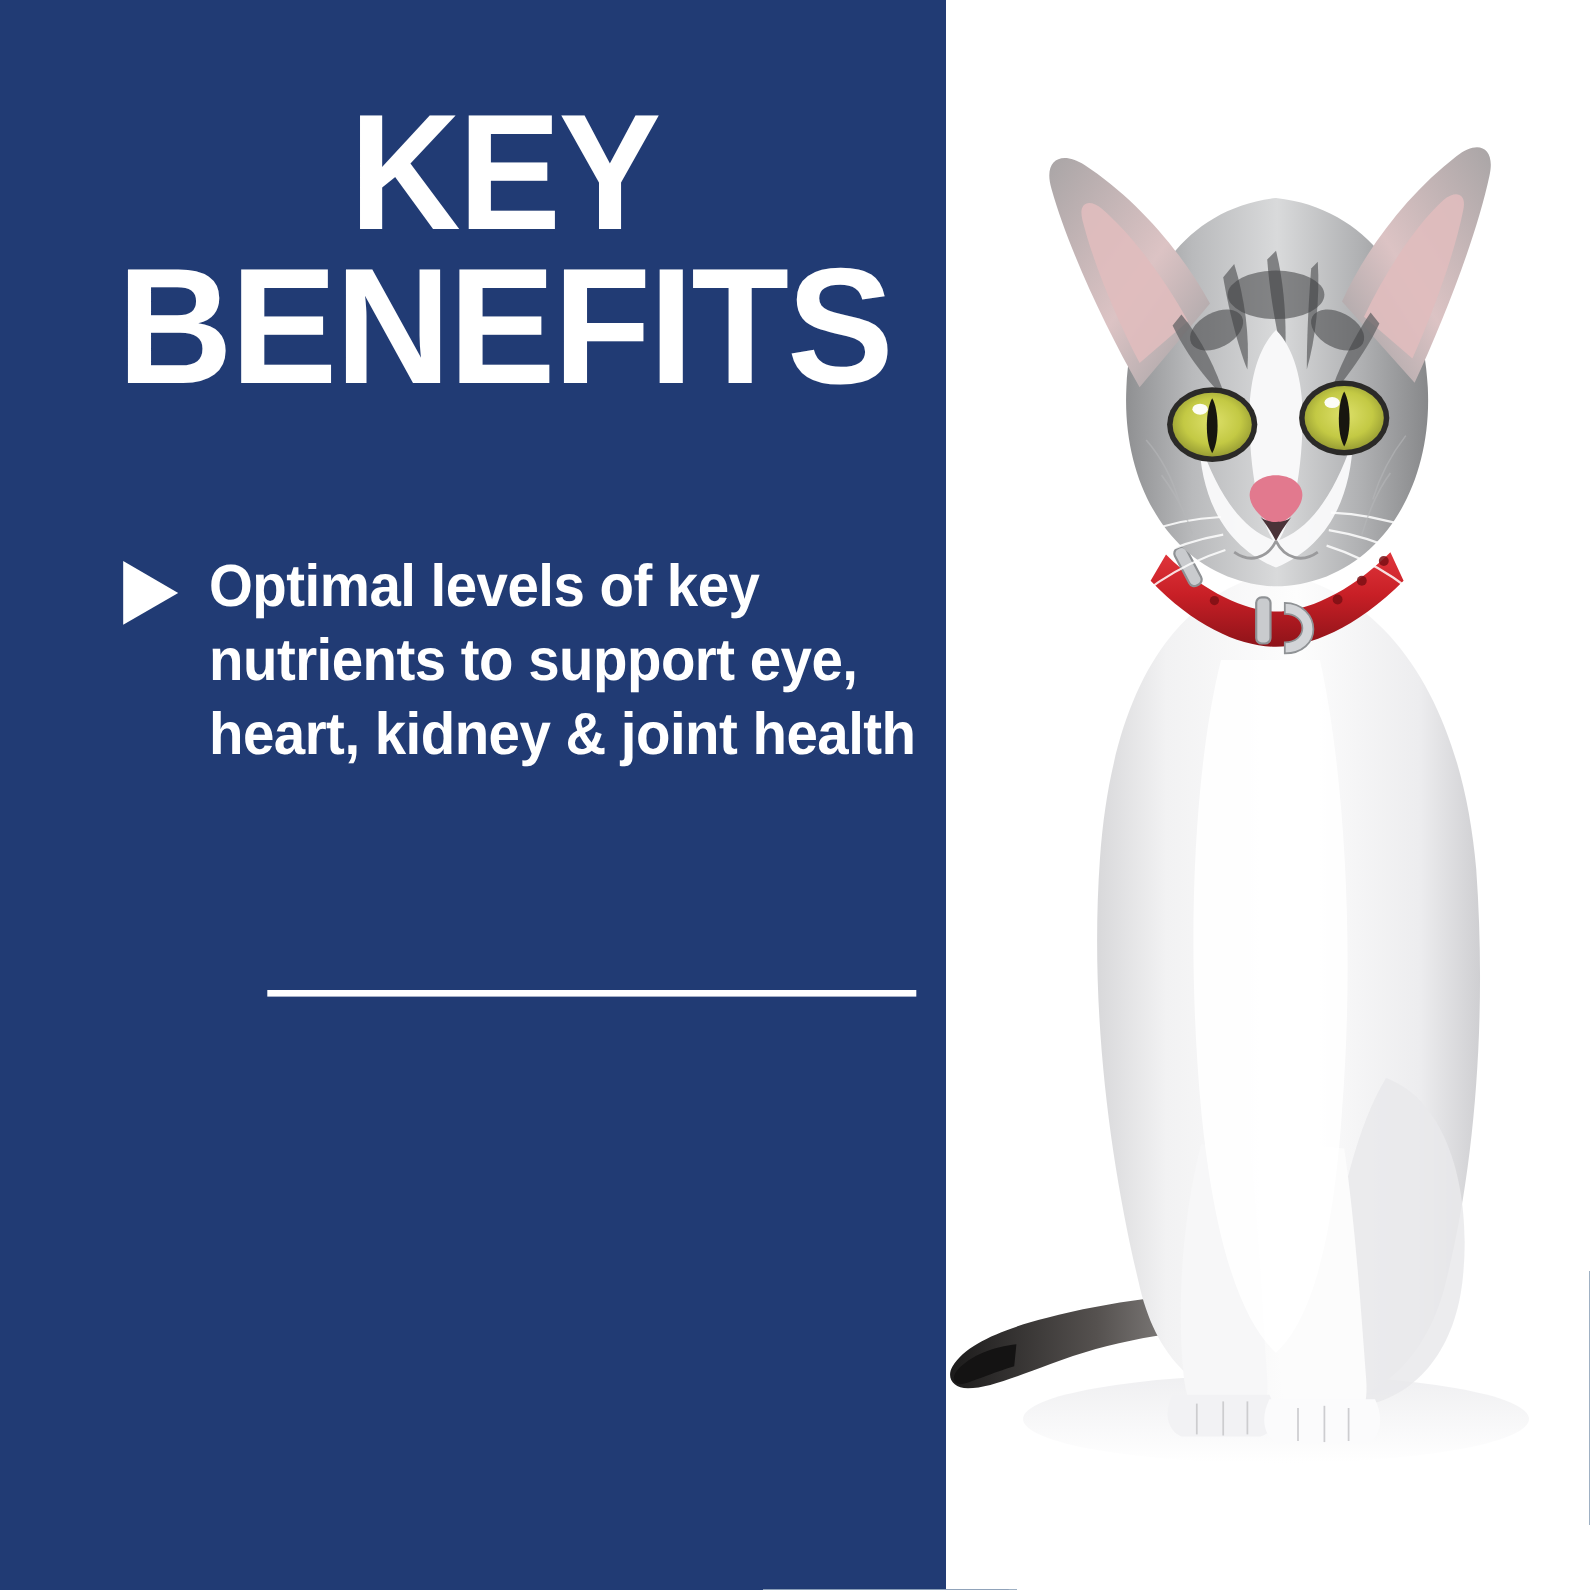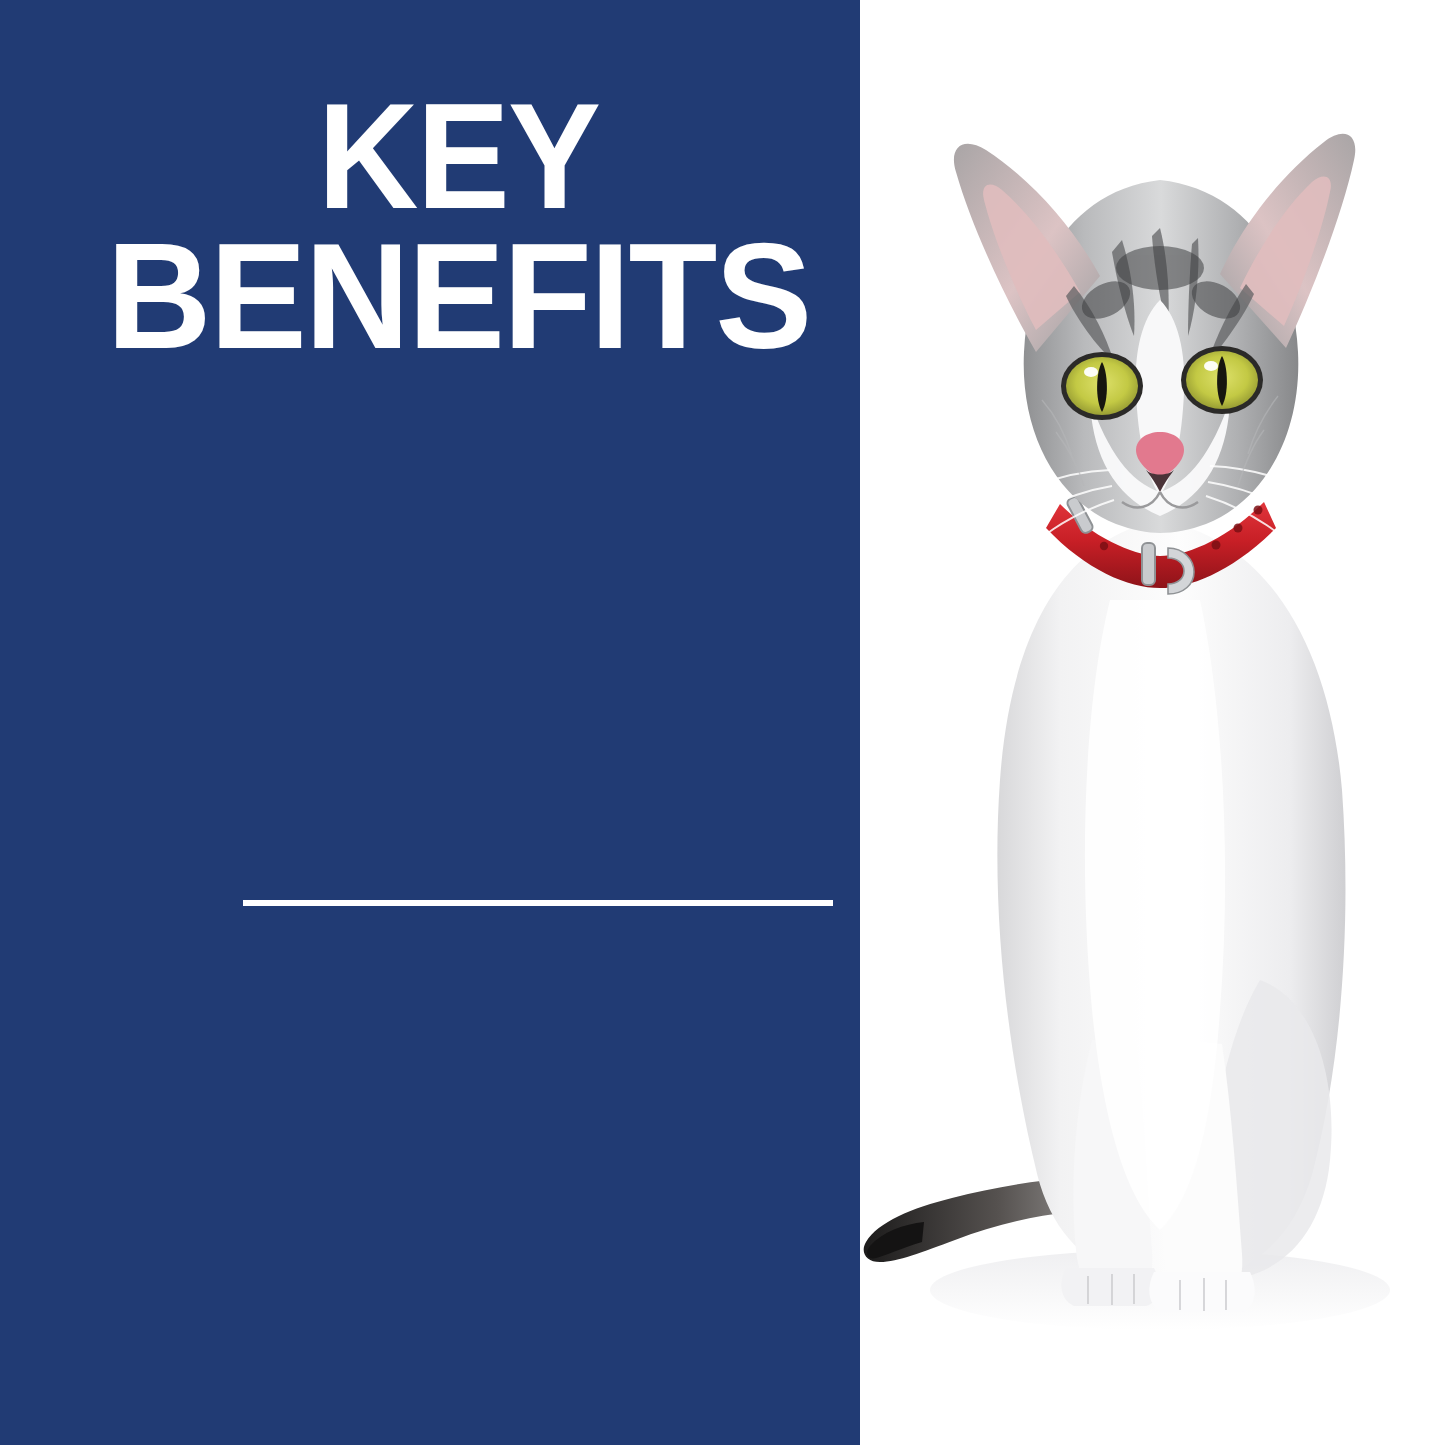--- a/index.html
+++ b/index.html
@@ -112,20 +112,28 @@
 
 <div id="stage">
 
   <div class="panel"></div>
 
   <div class="title-block">
     <span class="title-line l1">KEY</span>
     <span class="title-line l2">BENEFITS</span>
   </div>
 
+  <div class="benefit benefit-1">
+    <span class="arrow-icon">
+      <svg viewBox="0 0 54 62" width="54" height="62" aria-hidden="true">
+        <polygon points="2,2 52,31 2,60" fill="#ffffff"></polygon>
+      </svg>
+    </span>
+    <span class="benefit-text">Optimal levels of key nutrients to support eye, heart, kidney &amp; joint health</span>
+  </div>
 
   <div class="divider"></div>
 
 
   <div class="photo">
     <svg viewBox="0 0 585 1445" xmlns="http://www.w3.org/2000/svg" aria-hidden="true">
       <defs>
         <linearGradient id="bodyGrad" x1="0" y1="0" x2="1" y2="0">
           <stop offset="0%" stop-color="#D8D8DA"></stop>
           <stop offset="18%" stop-color="#F2F2F3"></stop>

